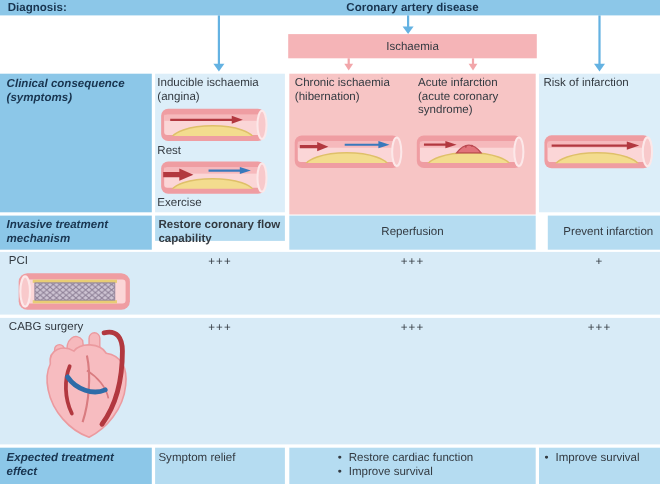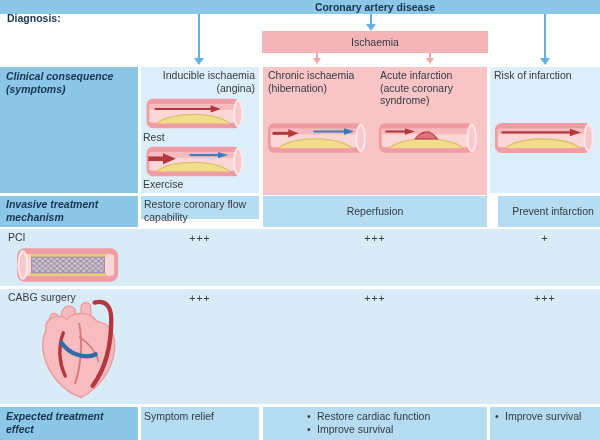--- a/index.html
+++ b/index.html
@@ -48,21 +48,21 @@
         <rect x="4" y="8" width="97" height="6" fill="#f6b9bc"></rect>
         <g clip-path="url(#lumenClip)">
           <ellipse cx="52" cy="33" rx="41" ry="14" fill="#f3dc8e" stroke="#dfc069" stroke-width="1.5"></ellipse>
         </g>
         <ellipse cx="101" cy="18" rx="4.5" ry="14" fill="#f8c9cb" stroke="#fce8e9" stroke-width="2"></ellipse>
       </g>
     </defs>
   </svg>
 
   <div class="cell hdr-blue" style="left:0;top:0;width:600px;height:14px;"></div>
-  <div class="txt bold-navy" style="left:7px;top:12px;">Diagnosis:</div>
+  <div class="txt bold-navy" style="left:7px;top:1px;">Diagnosis:</div>
   <div class="txt bold-navy" style="left:263px;top:1px;width:224px;text-align:center;">Coronary artery disease</div>
 
   <div class="vline" style="left:198px;top:14px;height:45px;"></div>
   <div class="vhead" style="left:194px;top:58px;"></div>
   <div class="vline" style="left:370px;top:14px;height:11px;"></div>
   <div class="vhead" style="left:366px;top:24px;"></div>
   <div class="vline" style="left:544px;top:14px;height:45px;"></div>
   <div class="vhead" style="left:540px;top:58px;"></div>
 
   <div class="cell pinkbox center-flex" style="left:262px;top:31px;width:226px;height:22px;">
@@ -73,21 +73,21 @@
   <div class="pline" style="left:429px;top:53px;height:6px;"></div>
   <div class="phead" style="left:425.5px;top:58px;"></div>
 
   <div class="cell hdr-blue" style="left:0;top:67px;width:138px;height:126px;padding:3px 6px;">
     <span class="bold-navy">Clinical consequence (symptoms)</span>
   </div>
   <div class="cell lt-blue" style="left:141px;top:67px;width:118px;height:126px;"></div>
   <div class="cell pink" style="left:263px;top:67px;width:224px;height:128px;"></div>
   <div class="cell lt-blue" style="left:490px;top:67px;width:110px;height:126px;"></div>
 
-  <div class="txt" style="left:143px;top:69px;width:112px;text-align:right;">Inducible ischaemia (angina)</div>
+  <div class="txt" style="left:143px;top:69px;width:112px;">Inducible ischaemia (angina)</div>
   <div class="txt" style="left:268px;top:69px;width:102px;">Chronic ischaemia (hibernation)</div>
   <div class="txt" style="left:380px;top:69px;width:104px;">Acute infarction (acute coronary syndrome)</div>
   <div class="txt" style="left:494px;top:69px;width:104px;">Risk of infarction</div>
   <div class="txt" style="left:143px;top:131px;">Rest</div>
   <div class="txt" style="left:143px;top:178px;">Exercise</div>
 
   <svg style="left:142px;top:97px;" width="108" height="33" viewBox="0 0 110 36">
     <use href="#tubeBase"></use>
     <line x1="10" y1="13" x2="72" y2="13" stroke="#b2383f" stroke-width="2.2"></line>
     <polygon points="71,9 82,13 71,17" fill="#b2383f"></polygon>
@@ -116,21 +116,21 @@
   </svg>
   <svg style="left:494px;top:120px;" width="103" height="36" viewBox="0 0 110 36">
     <use href="#tubeBase"></use>
     <line x1="8" y1="12" x2="82" y2="12" stroke="#b2383f" stroke-width="2.2"></line>
     <polygon points="81,8 93,12 81,16" fill="#b2383f"></polygon>
   </svg>
 
   <div class="cell hdr-blue" style="left:0;top:196px;width:138px;height:31px;padding:2px 6px;">
     <span class="bold-navy">Invasive treatment mechanism</span>
   </div>
-  <div class="cell md-blue" style="left:141px;top:196px;width:118px;height:23px;padding:2px 0 0 3px;">
+  <div class="cell md-blue" style="left:141px;top:196px;width:118px;height:23px;padding:2px 0 0 3px;font-weight:bold;">
     <span>Restore coronary flow capability</span>
   </div>
   <div class="cell md-blue center-flex" style="left:263px;top:196px;width:224px;height:31px;">
     <span>Reperfusion</span>
   </div>
   <div class="cell md-blue center-flex" style="left:498px;top:196px;width:110px;height:31px;">
     <span>Prevent infarction</span>
   </div>
 
   <div class="cell row-blue" style="left:0;top:229px;width:600px;height:57px;"></div>

